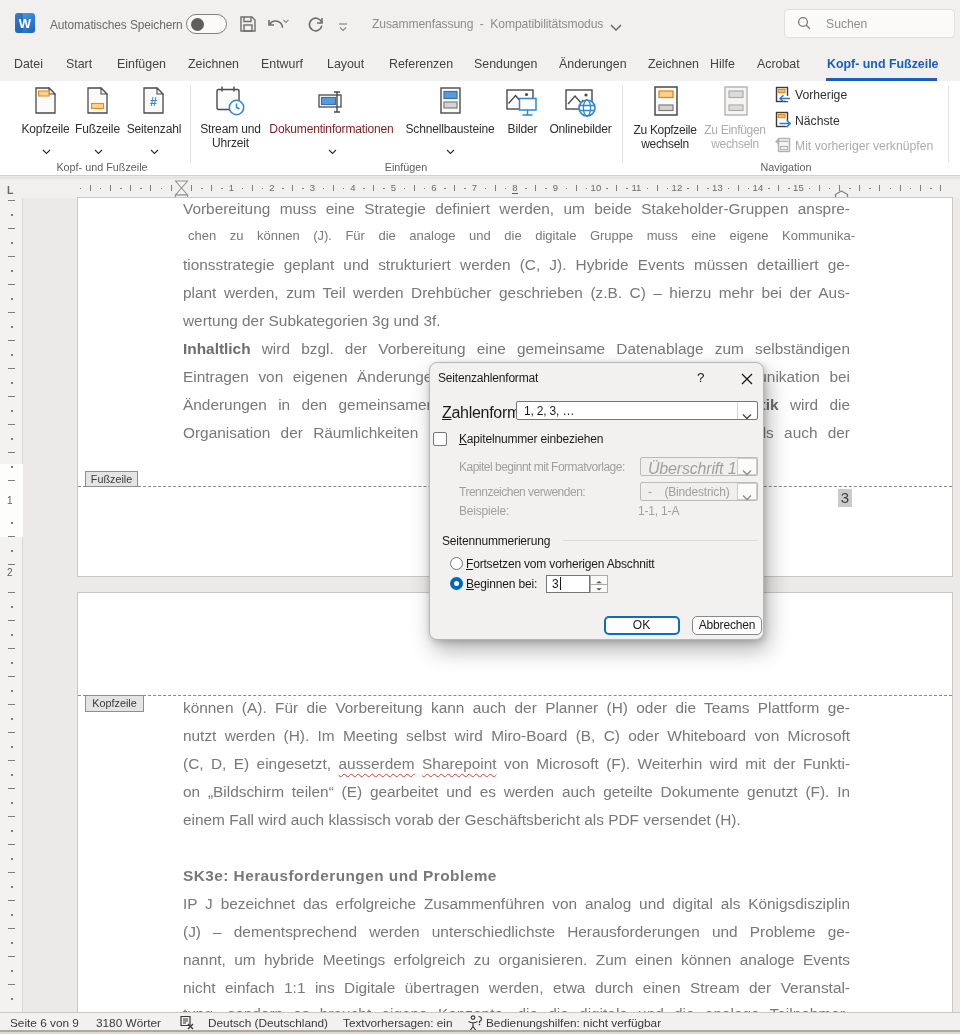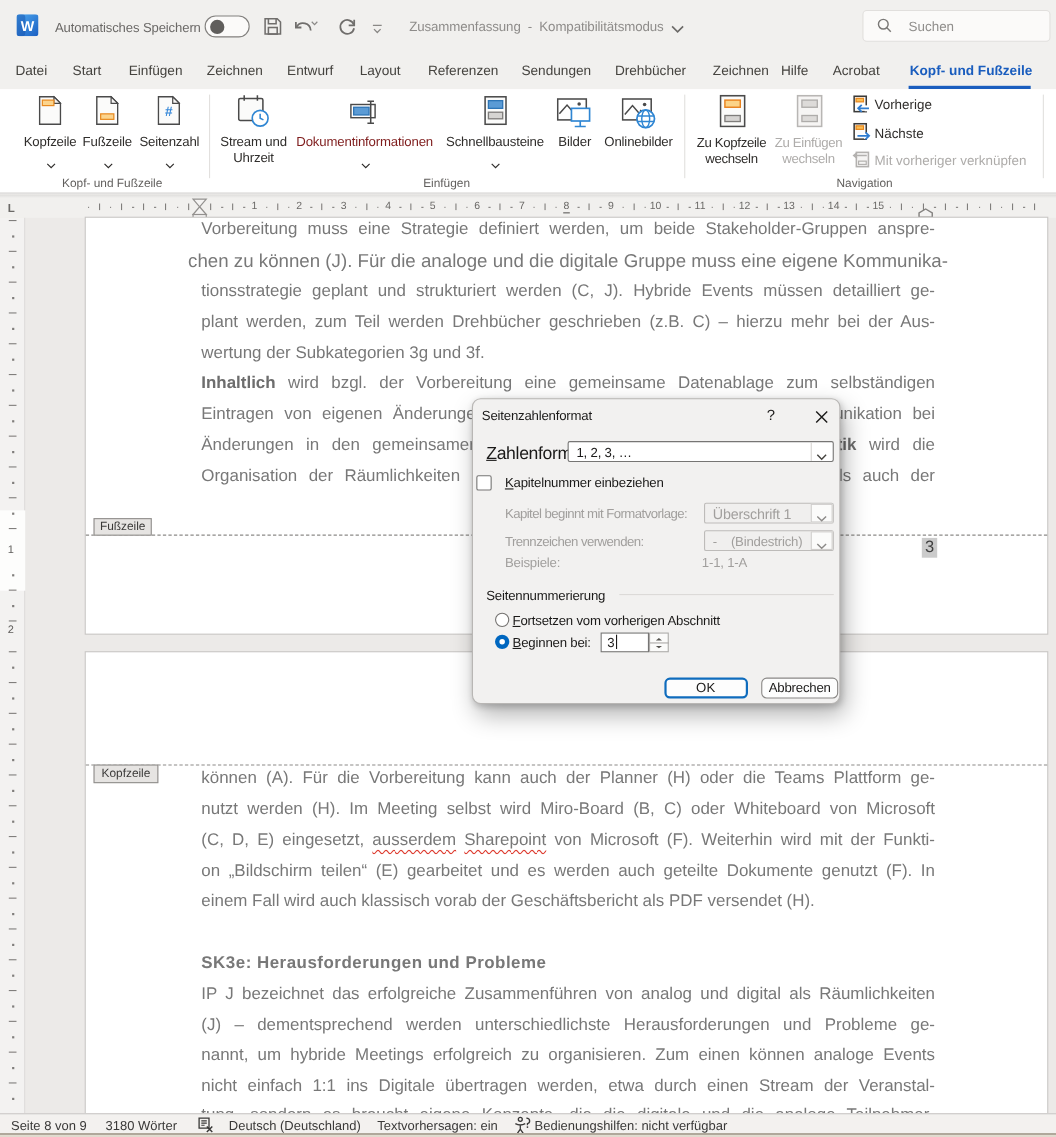--- a/index.html
+++ b/index.html
@@ -53,21 +53,21 @@
     </svg></div>
 <div class="t" style="left:826px;top:17px;font-size:12.2px;color:#908e8c">Suchen</div>
 <div class="t" style="left:14px;top:57px;font-size:12.4px;color:#45433f">Datei</div>
 <div class="t" style="left:66px;top:57px;font-size:12.4px;color:#45433f">Start</div>
 <div class="t" style="left:117px;top:57px;font-size:12.4px;color:#45433f">Einfügen</div>
 <div class="t" style="left:188px;top:57px;font-size:12.4px;color:#45433f">Zeichnen</div>
 <div class="t" style="left:261px;top:57px;font-size:12.4px;color:#45433f">Entwurf</div>
 <div class="t" style="left:327px;top:57px;font-size:12.4px;color:#45433f">Layout</div>
 <div class="t" style="left:389px;top:57px;font-size:12.4px;color:#45433f">Referenzen</div>
 <div class="t" style="left:474px;top:57px;font-size:12.4px;color:#45433f">Sendungen</div>
-<div class="t" style="left:559px;top:57px;font-size:12.4px;color:#45433f">Drehbücher</div>
+<div class="t" style="left:559px;top:57px;font-size:12.4px;color:#45433f">Änderungen</div>
 <div class="t" style="left:648px;top:57px;font-size:12.4px;color:#45433f">Zeichnen</div>
 <div class="t" style="left:710px;top:57px;font-size:12.4px;color:#45433f">Hilfe</div>
 <div class="t" style="left:757px;top:57px;font-size:12.4px;color:#45433f">Acrobat</div>
 <div class="t" style="left:827px;top:56.5px;font-size:12.4px;font-weight:bold;color:#1a5dbe">Kopf- und Fußzeile</div>
 <div class="abs" style="left:826px;top:78px;width:111px;height:3px;background:#1a5dbe"></div>
 <div class="abs" style="left:0;top:81px;width:960px;height:95px;background:#ffffff;border-bottom:1px solid #d3d1cf"></div>
 <div class="abs" style="left:190px;top:86px;width:1px;height:76px;background:#e2e0de"></div>
 <div class="abs" style="left:622px;top:86px;width:1px;height:76px;background:#e2e0de"></div>
 <div class="abs" style="left:948px;top:86px;width:1px;height:76px;background:#e2e0de"></div>
 <div class="t" style="left:102px;top:161px;transform:translateX(-50%);font-size:10.8px;color:#605e5c">Kopf- und Fußzeile</div>
@@ -330,40 +330,40 @@
 <div class="abs" style="left:11px;top:942px;width:1.5px;height:1.5px;background:#807e7c"></div>
 <div class="abs" style="left:8px;top:956px;width:7px;height:1px;background:#807e7c"></div>
 <div class="abs" style="left:11px;top:970px;width:1.5px;height:1.5px;background:#807e7c"></div>
 <div class="abs" style="left:8px;top:984px;width:7px;height:1px;background:#807e7c"></div>
 <div class="abs" style="left:11px;top:998px;width:1.5px;height:1.5px;background:#807e7c"></div>
 <div class="t" style="left:7px;top:495px;font-size:10px;color:#5e5c5a">1</div>
 <div class="t" style="left:7px;top:567px;font-size:10px;color:#5e5c5a">2</div>
 <div class="abs" style="left:78px;top:198px;width:874px;height:378px;background:#ffffff;box-shadow:0 0 0 1px #c9c7c5"></div>
 <div class="abs" style="left:78px;top:593px;width:874px;height:419px;background:#ffffff;box-shadow:0 0 0 1px #c9c7c5"></div>
 <div class="abs" style="left:183px;top:200px;width:667px;height:19px;color:#787878;font-size:15.4px;text-align:justify;text-align-last:justify;white-space:nowrap;overflow:visible">Vorbereitung muss eine Strategie definiert werden, um beide Stakeholder-Gruppen anspre-</div>
-<div class="abs" style="left:171px;top:228px;width:667px;height:19px;color:#787878;font-size:17px;text-align:justify;text-align-last:justify;white-space:nowrap;overflow:visible">chen zu können (J). Für die analoge und die digitale Gruppe muss eine eigene Kommunika-</div>
+<div class="abs" style="left:188px;top:228px;width:667px;height:19px;color:#787878;font-size:13px;text-align:justify;text-align-last:justify;white-space:nowrap;overflow:visible">chen zu können (J). Für die analoge und die digitale Gruppe muss eine eigene Kommunika-</div>
 <div class="abs" style="left:183px;top:256px;width:667px;height:19px;color:#787878;font-size:15.4px;text-align:justify;text-align-last:justify;white-space:nowrap;overflow:visible">tionsstrategie geplant und strukturiert werden (C, J). Hybride Events müssen detailliert ge-</div>
 <div class="abs" style="left:183px;top:284px;width:667px;height:19px;color:#787878;font-size:15.4px;text-align:justify;text-align-last:justify;white-space:nowrap;overflow:visible">plant werden, zum Teil werden Drehbücher geschrieben (z.B. C) – hierzu mehr bei der Aus-</div>
 <div class="abs" style="left:183px;top:312px;width:667px;height:19px;color:#787878;font-size:15.4px;white-space:nowrap;overflow:visible">wertung der Subkategorien 3g und 3f.</div>
 <div class="abs" style="left:183px;top:340px;width:667px;height:19px;color:#787878;font-size:15.4px;text-align:justify;text-align-last:justify;white-space:nowrap;overflow:visible"><b style="color:#6d6d6d">Inhaltlich</b> wird bzgl. der Vorbereitung eine gemeinsame Datenablage zum selbständigen</div>
 <div class="abs" style="left:183px;top:368px;width:667px;height:19px;color:#787878;font-size:15.4px;text-align:justify;text-align-last:justify;white-space:nowrap;overflow:visible">Eintragen von eigenen Änderungen eingerichtet (A, D). Wichtig ist die Kommunikation bei</div>
 <div class="abs" style="left:183px;top:396px;width:667px;height:19px;color:#787878;font-size:15.4px;text-align:justify;text-align-last:justify;white-space:nowrap;overflow:visible">Änderungen in den gemeinsamen Dokumenten (A, D). Bezüglich der <b style="color:#6d6d6d">Logistik</b> wird die</div>
 <div class="abs" style="left:183px;top:424px;width:667px;height:19px;color:#787878;font-size:15.4px;text-align:justify;text-align-last:justify;white-space:nowrap;overflow:visible">Organisation der Räumlichkeiten erwähnt (B, D), es werden sowohl Hotels als auch der</div>
 <div class="abs" style="left:78px;top:486px;width:874px;height:0;border-top:1px dashed #8c8a88"></div>
 <div class="abs" style="left:85px;top:470.5px;width:53px;height:16px;background:#e6e4e2;border:1px solid #908e8c;font-size:10.8px;color:#3a3938;text-align:center;line-height:14px">Fußzeile</div>
 <div class="abs" style="left:838px;top:489px;width:14px;height:18px;background:#cbcbcb;font-size:15px;color:#404040;text-align:center;line-height:18px">3</div>
 <div class="abs" style="left:78px;top:694.5px;width:874px;height:0;border-top:1px dashed #8c8a88"></div>
 <div class="abs" style="left:85px;top:694.5px;width:59px;height:17px;background:#e6e4e2;border:1px solid #908e8c;font-size:10.8px;color:#3a3938;text-align:center;line-height:15px">Kopfzeile</div>
 <div class="abs" style="left:183px;top:699px;width:667px;height:19px;color:#787878;font-size:15.4px;text-align:justify;text-align-last:justify;white-space:nowrap;overflow:visible">können (A). Für die Vorbereitung kann auch der Planner (H) oder die Teams Plattform ge-</div>
 <div class="abs" style="left:183px;top:727px;width:667px;height:19px;color:#787878;font-size:15.4px;text-align:justify;text-align-last:justify;white-space:nowrap;overflow:visible">nutzt werden (H). Im Meeting selbst wird Miro-Board (B, C) oder Whiteboard von Microsoft</div>
 <div class="abs" style="left:183px;top:755px;width:667px;height:19px;color:#787878;font-size:15.4px;text-align:justify;text-align-last:justify;white-space:nowrap;overflow:visible">(C, D, E) eingesetzt, <span style="text-decoration:underline wavy #dd3b2f 1px;text-underline-offset:3.5px">ausserdem</span> <span style="text-decoration:underline wavy #dd3b2f 1px;text-underline-offset:3.5px">Sharepoint</span> von Microsoft (F). Weiterhin wird mit der Funkti-</div>
 <div class="abs" style="left:183px;top:783px;width:667px;height:19px;color:#787878;font-size:15.4px;text-align:justify;text-align-last:justify;white-space:nowrap;overflow:visible">on „Bildschirm teilen“ (E) gearbeitet und es werden auch geteilte Dokumente genutzt (F). In</div>
 <div class="abs" style="left:183px;top:811px;width:667px;height:19px;color:#787878;font-size:15.4px;white-space:nowrap;overflow:visible">einem Fall wird auch klassisch vorab der Geschäftsbericht als PDF versendet (H).</div>
 <div class="abs" style="left:183px;top:867px;width:667px;height:19px;color:#787878;font-size:15.4px;font-weight:bold;white-space:nowrap;overflow:visible"><span style="letter-spacing:0.45px">SK3e: Herausforderungen und Probleme</span></div>
-<div class="abs" style="left:183px;top:895px;width:667px;height:19px;color:#787878;font-size:15.4px;text-align:justify;text-align-last:justify;white-space:nowrap;overflow:visible">IP J bezeichnet das erfolgreiche Zusammenführen von analog und digital als Räumlichkeiten</div>
+<div class="abs" style="left:183px;top:895px;width:667px;height:19px;color:#787878;font-size:15.4px;text-align:justify;text-align-last:justify;white-space:nowrap;overflow:visible">IP J bezeichnet das erfolgreiche Zusammenführen von analog und digital als Königsdisziplin</div>
 <div class="abs" style="left:183px;top:923px;width:667px;height:19px;color:#787878;font-size:15.4px;text-align:justify;text-align-last:justify;white-space:nowrap;overflow:visible">(J) – dementsprechend werden unterschiedlichste Herausforderungen und Probleme ge-</div>
 <div class="abs" style="left:183px;top:951px;width:667px;height:19px;color:#787878;font-size:15.4px;text-align:justify;text-align-last:justify;white-space:nowrap;overflow:visible">nannt, um hybride Meetings erfolgreich zu organisieren. Zum einen können analoge Events</div>
 <div class="abs" style="left:183px;top:979px;width:667px;height:19px;color:#787878;font-size:15.4px;text-align:justify;text-align-last:justify;white-space:nowrap;overflow:visible">nicht einfach 1:1 ins Digitale übertragen werden, etwa durch einen Stream der Veranstal-</div>
 <div class="abs" style="left:183px;top:1005px;width:667px;height:19px;color:#787878;font-size:15.4px;text-align:justify;text-align-last:justify;white-space:nowrap;overflow:visible">tung, sondern es braucht eigene Konzepte, die die digitale und die analoge Teilnehmer-</div>
 <div class="abs" style="left:429px;top:362px;width:335px;height:278px;background:#f2f1f0;border:1px solid #b8b6b4;border-radius:8px;box-shadow:4px 10px 22px rgba(0,0,0,0.30),1px 2px 6px rgba(0,0,0,0.18)"></div>
 <div class="t" style="left:438px;top:371px;color:#1b1a19;font-size:12px;letter-spacing:-0.18px;">Seitenzahlenformat</div>
 <div class="t" style="left:697px;top:369.5px;font-size:13.5px;color:#1b1a19">?</div>
 <div class="abs" style="left:740px;top:372px"><svg width="14" height="14" viewBox="0 0 14 14">
 <path d="M2 2 L12 12 M12 2 L2 12" stroke="#1b1a19" stroke-width="1.3"></path>
     </svg></div>
@@ -371,21 +371,21 @@
 <div class="abs" style="left:516px;top:401px;width:242px;height:19px;background:#ffffff;border:1px solid #767574;border-radius:2px"></div>
 <div class="t" style="left:524px;top:403.5px;color:#1b1a19;font-size:12px;letter-spacing:-0.18px;">1, 2, 3, …</div>
 <div class="abs" style="left:737px;top:402px;width:20px;height:17px;border-left:1px solid #d6d4d2"></div>
 <div class="abs" style="left:741px;top:407px"><svg width="12" height="8" viewBox="0 0 12 8">
 <path d="M2 1.5 l4 4 l4 -4" stroke="#45433f" stroke-width="1.3" fill="none"></path>
     </svg></div>
 <div class="abs" style="left:433px;top:431.5px;width:14px;height:14px;background:#ffffff;border:1px solid #767574;border-radius:2px"></div>
 <div class="t" style="left:459px;top:431.5px;color:#1b1a19;font-size:12px;letter-spacing:-0.18px;"><u>K</u>apitelnummer einbeziehen</div>
 <div class="t" style="left:459px;top:459.5px;color:#a19f9d;font-size:12px;letter-spacing:-0.5px;">Kapitel beginnt mit Formatvorlage:</div>
 <div class="abs" style="left:640px;top:457px;width:118px;height:18.5px;background:#f0efee;border:1px solid #bdbbb9;border-radius:2px"></div>
-<div class="t" style="left:648px;top:459.5px;color:#a19f9d;font-size:13px;letter-spacing:-0.18px;">Überschrift 1</div>
+<div class="t" style="left:648px;top:459.5px;color:#a19f9d;font-size:16px;letter-spacing:-0.18px;font-style:italic;">Überschrift 1</div>
 <div class="abs" style="left:737px;top:458px;width:20px;height:16.5px;background:#fbfbfa;border:1px solid #cfcdcb"></div>
 <div class="abs" style="left:741px;top:463px"><svg width="12" height="8" viewBox="0 0 12 8">
 <path d="M2 1.5 l4 4 l4 -4" stroke="#8c8a88" stroke-width="1.3" fill="none"></path>
     </svg></div>
 <div class="t" style="left:459px;top:484.5px;color:#a19f9d;font-size:12px;letter-spacing:-0.5px;">Trennzeichen verwenden:</div>
 <div class="abs" style="left:640px;top:482px;width:118px;height:18.5px;background:#f0efee;border:1px solid #bdbbb9;border-radius:2px"></div>
 <div class="t" style="left:648px;top:484.5px;color:#a19f9d;font-size:12px;letter-spacing:-0.18px;">-&nbsp;&nbsp;&nbsp;&nbsp;(Bindestrich)</div>
 <div class="abs" style="left:737px;top:483px;width:20px;height:16.5px;background:#fbfbfa;border:1px solid #cfcdcb"></div>
 <div class="abs" style="left:741px;top:488px"><svg width="12" height="8" viewBox="0 0 12 8">
 <path d="M2 1.5 l4 4 l4 -4" stroke="#8c8a88" stroke-width="1.3" fill="none"></path>
@@ -404,21 +404,21 @@
 <div class="abs" style="left:559.5px;top:577px;width:1px;height:13px;background:#1b1a19"></div>
 <div class="abs" style="left:590px;top:574.5px;width:18px;height:18.5px;background:#fbfbfa;border:1px solid #acaaa8"></div>
 <div class="abs" style="left:590px;top:583.5px;width:18px;height:1px;background:#acaaa8"></div>
 <div class="abs" style="left:595px;top:578px"><svg width="8" height="12" viewBox="0 0 8 12">
 <path d="M1.2 3.2 l2.8 -2.2 l2.8 2.2 z" fill="#55534f"></path>
 <path d="M1.2 8.2 l2.8 2.2 l2.8 -2.2 z" fill="#55534f"></path>
     </svg></div>
 <div class="abs" style="left:603.5px;top:615.5px;width:76px;height:19px;background:#fdfdfd;border:2px solid #0f6cbd;border-radius:5px;font-size:12px;color:#1b1a19;text-align:center;line-height:14.5px">OK</div>
 <div class="abs" style="left:692px;top:615.5px;width:70px;height:19px;background:#fdfdfd;border:1px solid #8a8886;border-radius:5px;font-size:12px;letter-spacing:-0.18px;color:#1b1a19;text-align:center;line-height:17px">Abbrechen</div>
 <div class="abs" style="left:0;top:1012px;width:960px;height:22px;background:#f3f1ef;border-top:1px solid #cbc9c7"></div>
-<div class="t" style="left:10px;top:1016px;font-size:11.8px;color:#3a3938;">Seite 8 von 9</div>
+<div class="t" style="left:10px;top:1016px;font-size:11.8px;color:#3a3938;">Seite 6 von 9</div>
 <div class="t" style="left:96px;top:1016px;font-size:11.8px;color:#3a3938;">3180 Wörter</div>
 <div class="abs" style="left:179px;top:1015px"><svg width="16" height="16" viewBox="0 0 16 16">
 <path d="M2 1.5 h9 v9 h-9 z" fill="none" stroke="#3a3938" stroke-width="1.2"></path>
 <path d="M4 4 h5 M4 6 h5 M4 8 h3" stroke="#3a3938" stroke-width="1"></path>
 <path d="M9 9 l5 5 M14 9 l-5 5" stroke="#3a3938" stroke-width="1.3"></path>
 </svg></div>
 <div class="t" style="left:208px;top:1016px;font-size:11.8px;color:#3a3938;">Deutsch (Deutschland)</div>
 <div class="t" style="left:343px;top:1016px;font-size:11.8px;color:#3a3938;">Textvorhersagen: ein</div>
 <div class="abs" style="left:466px;top:1014px"><svg width="18" height="18" viewBox="0 0 18 18">
 <circle cx="7" cy="3.6" r="1.8" fill="none" stroke="#3a3938" stroke-width="1.2"></circle>

